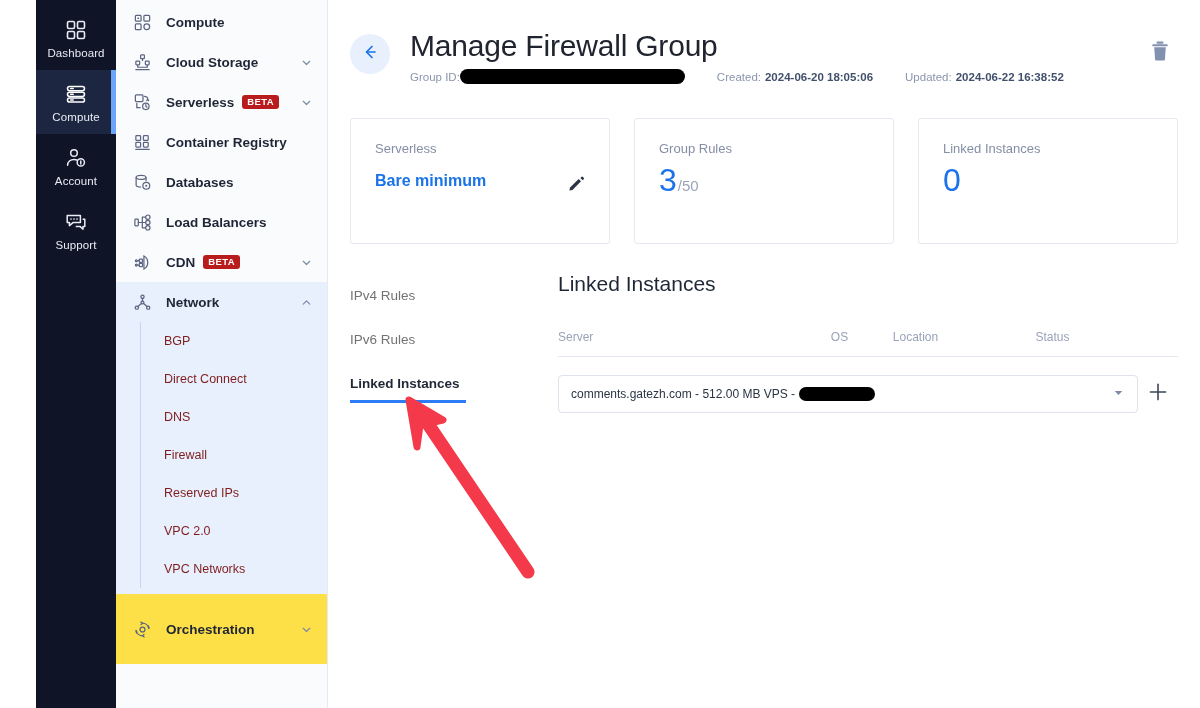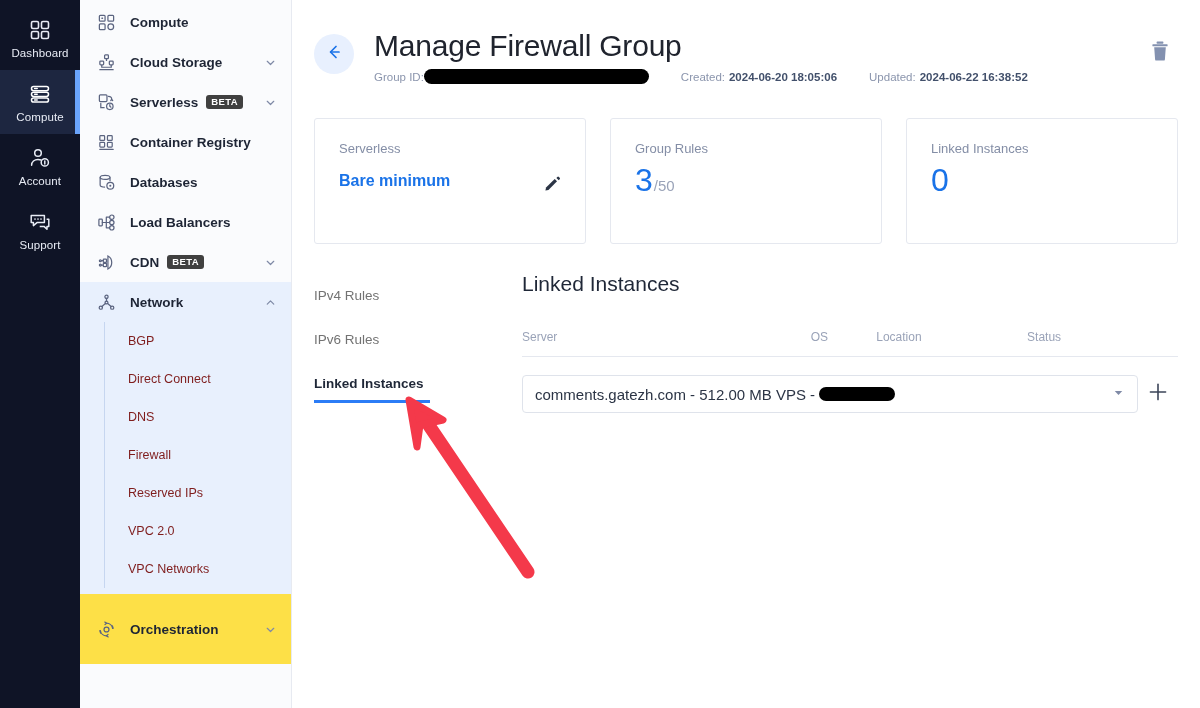--- a/index.html
+++ b/index.html
@@ -10,20 +10,21 @@
     overflow: hidden;
   }
   .app { display: flex; width: 1200px; height: 708px; position: relative; }
 
   
   .rail {
     width: 80px; flex: 0 0 80px; height: 708px;
     background: #0f1426; color: #ffffff;
     display: flex; flex-direction: column; align-items: stretch;
     padding-top: 6px;
+    margin-left: 36px;
   }
   .rail-item {
     height: 64px; display: flex; flex-direction: column;
     align-items: center; justify-content: center; gap: 5px;
     position: relative; cursor: pointer;
   }
   .rail-item .rail-label {
     font-size: 11.5px; color: #e8ecf5; letter-spacing: .1px;
   }
   .rail-item.active { background: #1d2640; }
@@ -47,21 +48,21 @@
   .nav-ico {
     width: 20px; height: 20px; flex: 0 0 20px; margin-right: 14px;
     display: flex; align-items: center; justify-content: center;
     color: #5b6480;
   }
   .nav-ico svg { display: block; }
   .nav-label {
     font-size: 13.5px; color: #1e2535; font-weight: 600; white-space: nowrap;
   }
   .badge {
-    margin-left: 8px; background: #404040; color: #fff;
+    margin-left: 8px; background: #b91c1c; color: #fff;
     font-size: 9.5px; font-weight: 700; letter-spacing: .4px;
     padding: 2px 5px 2px 5px; border-radius: 3px; line-height: 1.1;
   }
   .chev {
     margin-left: auto; color: #7f8aa6; display: flex; align-items: center;
   }
   .chev svg { display: block; }
   .nav-group.open { background: #e8f0fd; }
   .nav-sub {
     background: #e8f0fd; padding-bottom: 6px; position: relative;
@@ -153,21 +154,21 @@
   .col-os { width: 10%; }
   .col-loc { width: 23%; }
   .col-status { width: 23%; }
   .select-row { display: flex; align-items: center; margin-top: 18px; }
   .select {
     flex: 1 1 auto; height: 38px; border: 1px solid #dfe3eb; border-radius: 4px;
     background: #fff; display: flex; align-items: center;
     padding: 0 12px; cursor: pointer;
   }
   .select-text {
-    font-size: 15px; color: #2b3445; display: flex; align-items: center;
+    font-size: 12px; color: #2b3445; display: flex; align-items: center;
     white-space: nowrap;
   }
   .select-redact {
     display: inline-block; background: #000; border-radius: 8px;
     height: 14px; width: 76px; margin-left: 4px; vertical-align: middle;
   }
   .caret { margin-left: auto; color: #7f8aa6; }
   .plus {
     width: 40px; flex: 0 0 40px; display: flex; align-items: center;
     justify-content: center; color: #3b4458; cursor: pointer;

